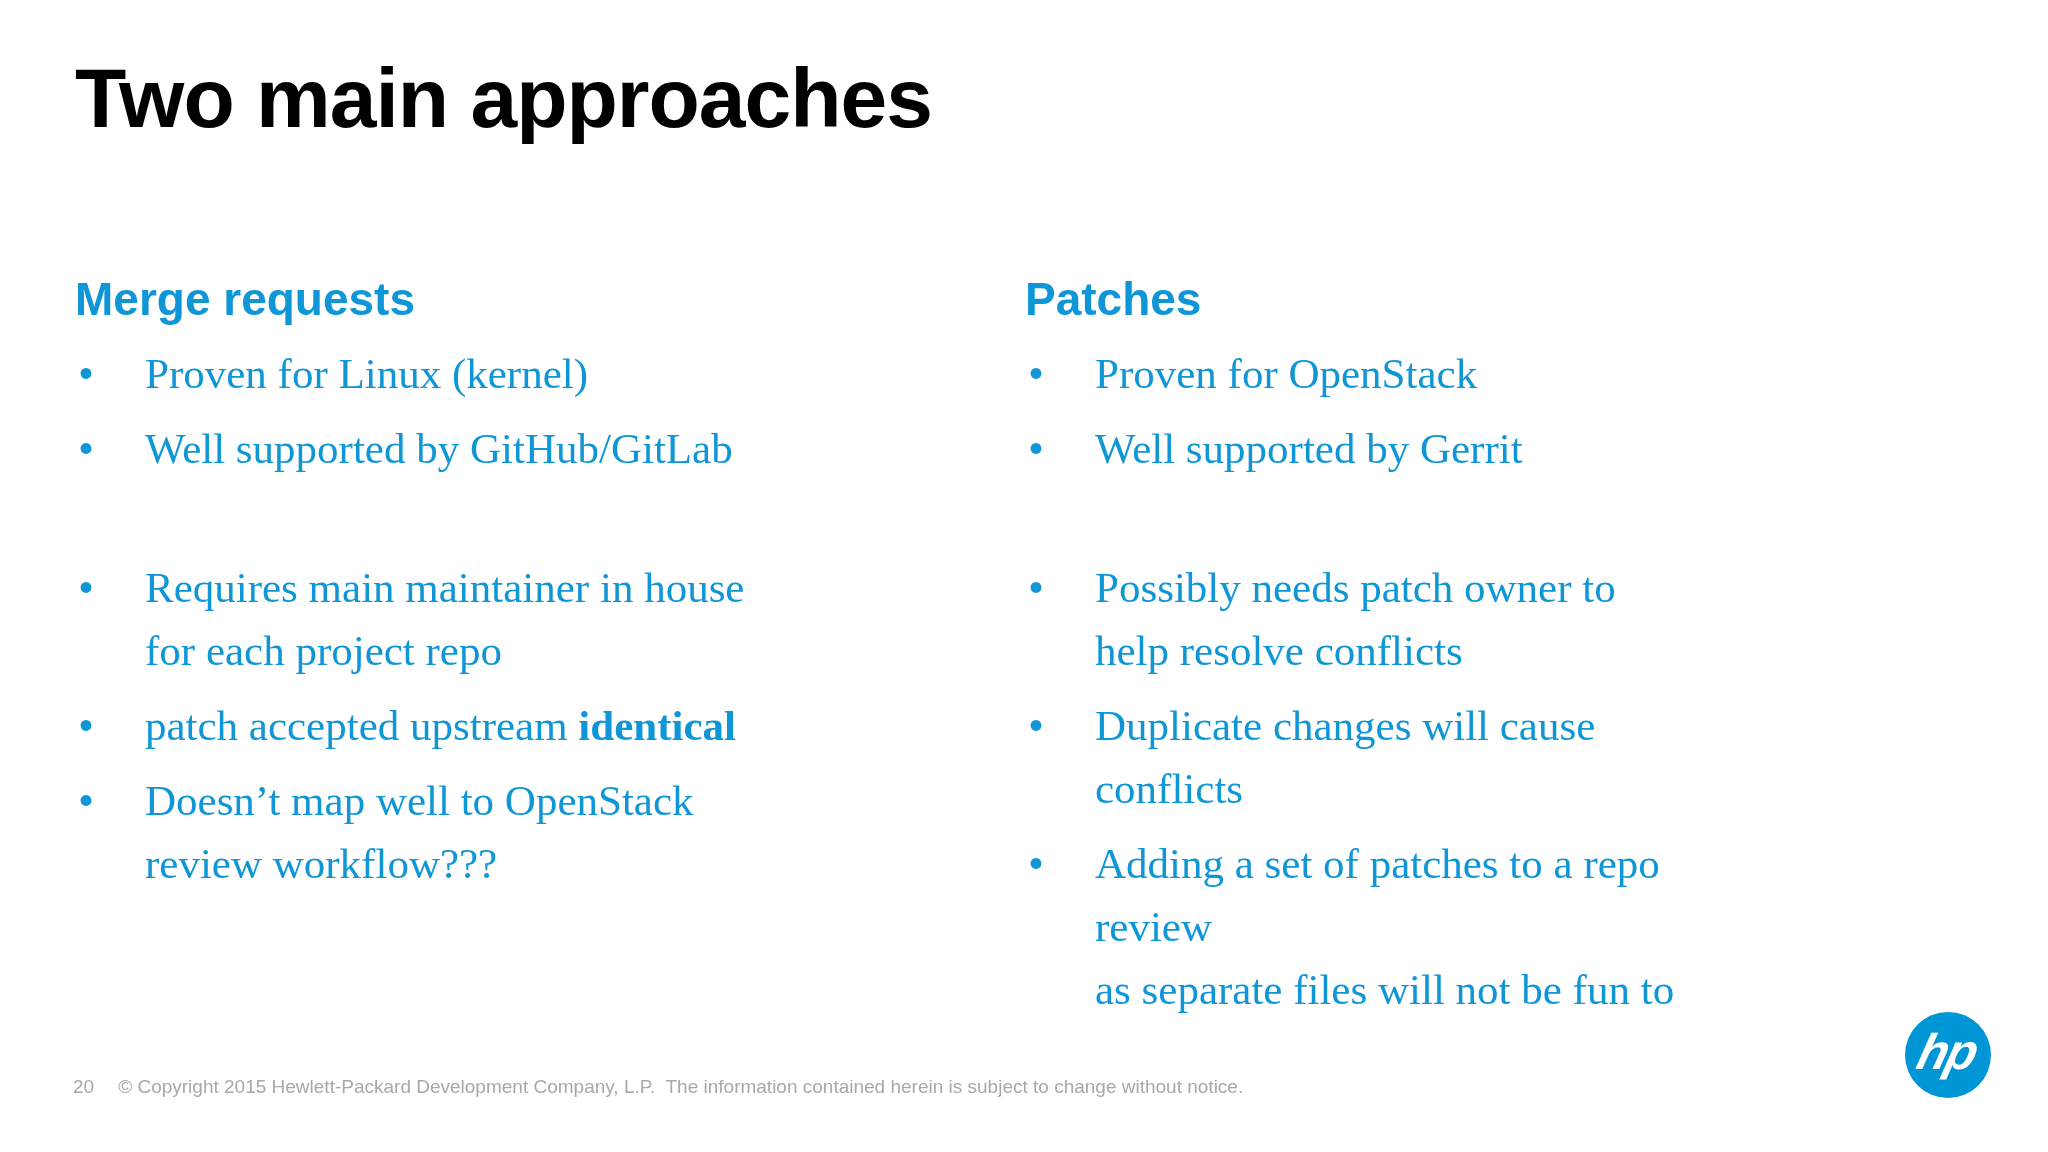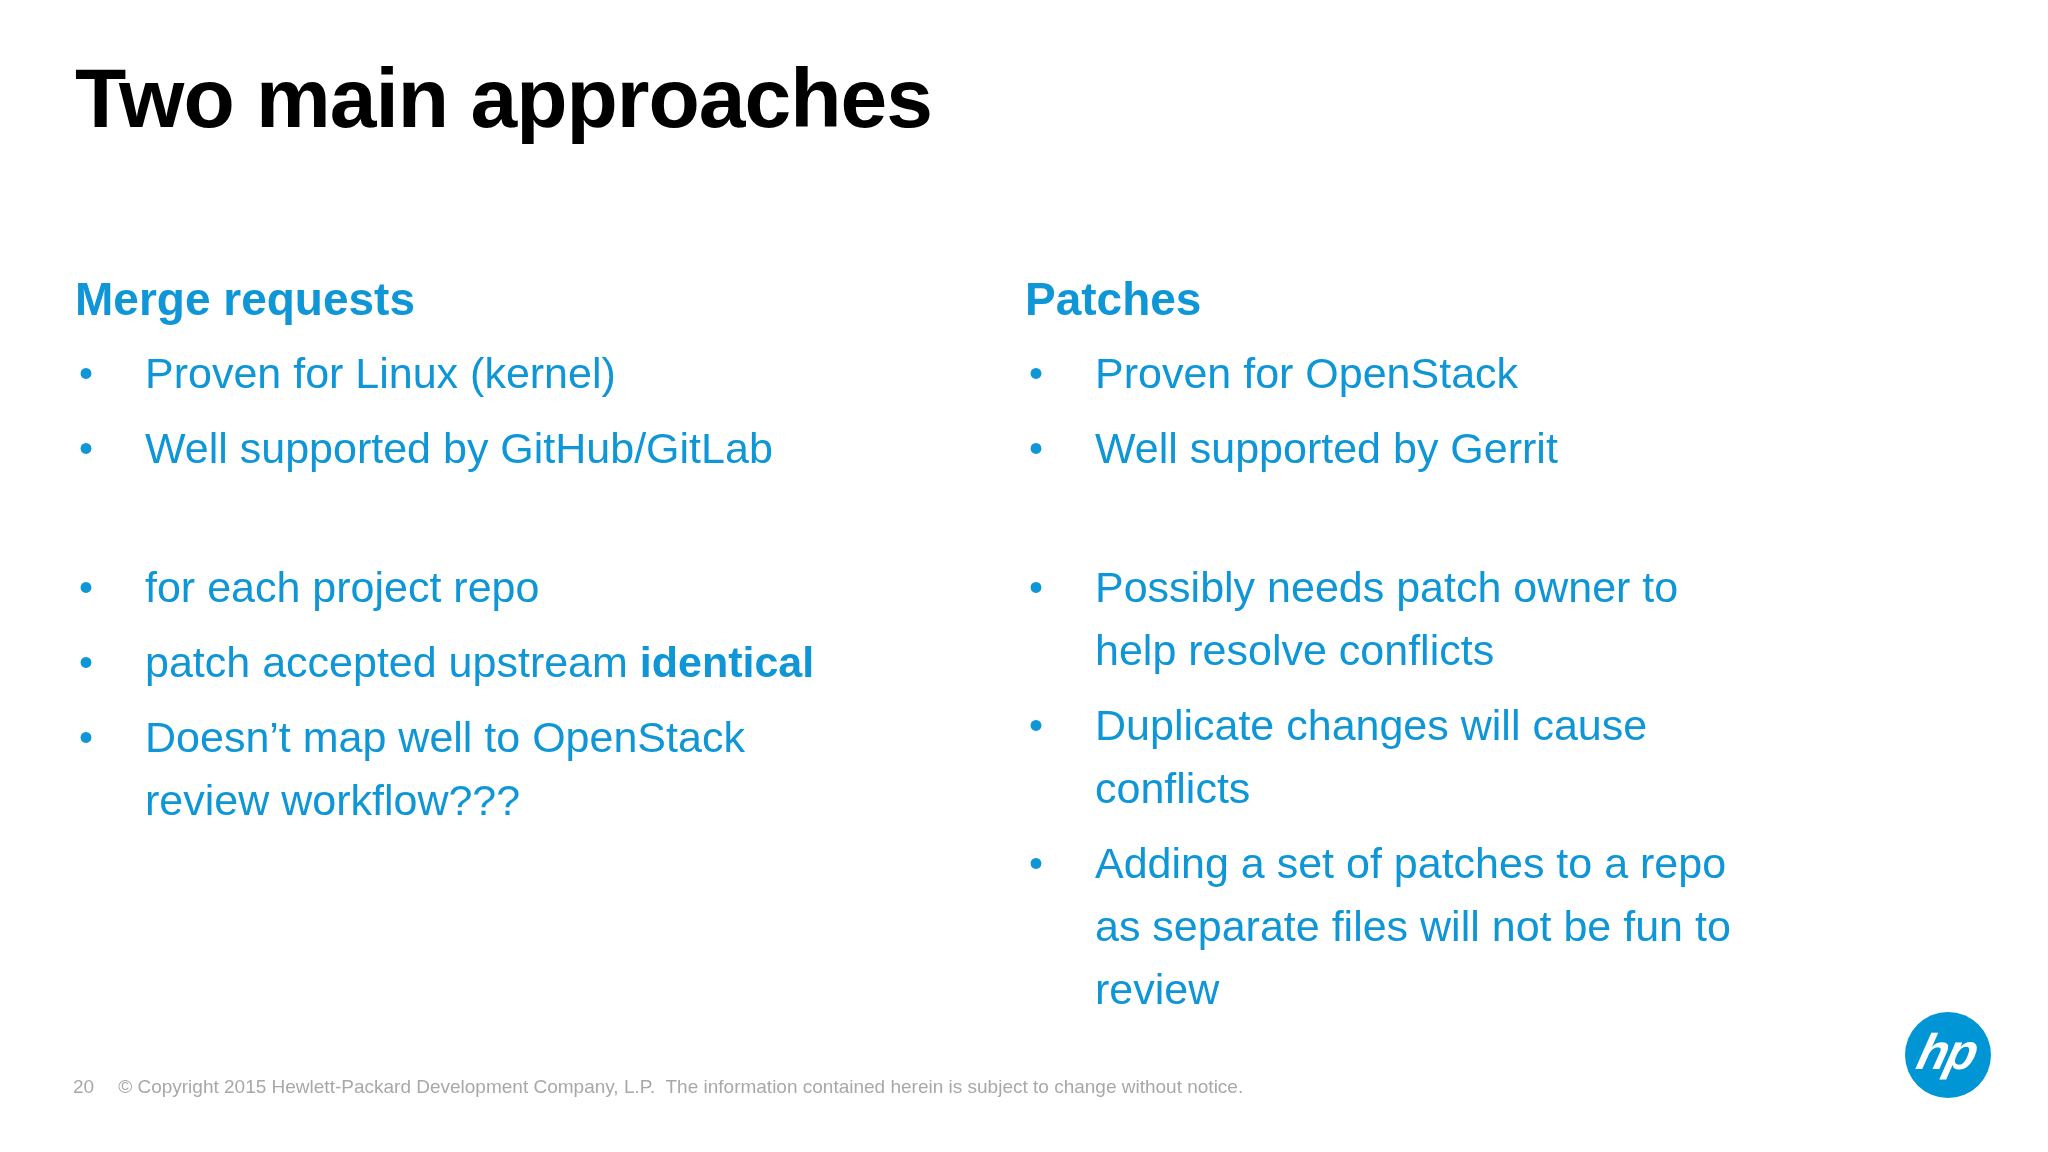--- a/index.html
+++ b/index.html
@@ -50,21 +50,21 @@
     color:var(--accent);
     font-size:43px;
     line-height:63px;
   }
   .dot{
     flex:0 0 70px;
     padding-left:4px;
     font-size:40px;
     line-height:63px;
   }
-  .bullet-text{flex:1;}
+  .bullet-text{flex:1;font-family:Liberation Serif, serif;}
   .bl{display:block;}
   .bl b{font-weight:700;margin-top:44px;}
   .footer{
     position:absolute;
     left:73px;
     top:1076px;
     display:flex;
     align-items:baseline;
     gap:24px;
     font-size:19px;
@@ -116,20 +116,21 @@
         </span>
       </div>
     </div>
 
     <div class="group-spacer"></div>
 
     <div class="bullet-group">
       <div class="bullet-item">
         <span class="dot">•</span>
         <span class="bullet-text">
+          <span class="bl">Requires main maintainer in house</span>
           <span class="bl">for each project repo</span>
         </span>
       </div>
       <div class="bullet-item">
         <span class="dot">•</span>
         <span class="bullet-text">
           <span class="bl">
             <span>patch accepted upstream </span><b>identical</b>
           </span>
         </span>
@@ -176,22 +177,22 @@
         <span class="dot">•</span>
         <span class="bullet-text">
           <span class="bl">Duplicate changes will cause</span>
           <span class="bl">conflicts</span>
         </span>
       </div>
       <div class="bullet-item">
         <span class="dot">•</span>
         <span class="bullet-text">
           <span class="bl">Adding a set of patches to a repo</span>
+          <span class="bl">review</span>
           <span class="bl">as separate files will not be fun to</span>
-          <span class="bl">review</span>
         </span>
       </div>
     </div>
   </div>
 
   <div class="footer">
     <span class="page-number">20</span>
     <span class="copyright">© Copyright 2015 Hewlett-Packard Development Company, L.P.  The information contained herein is subject to change without notice.</span>
   </div>
 

